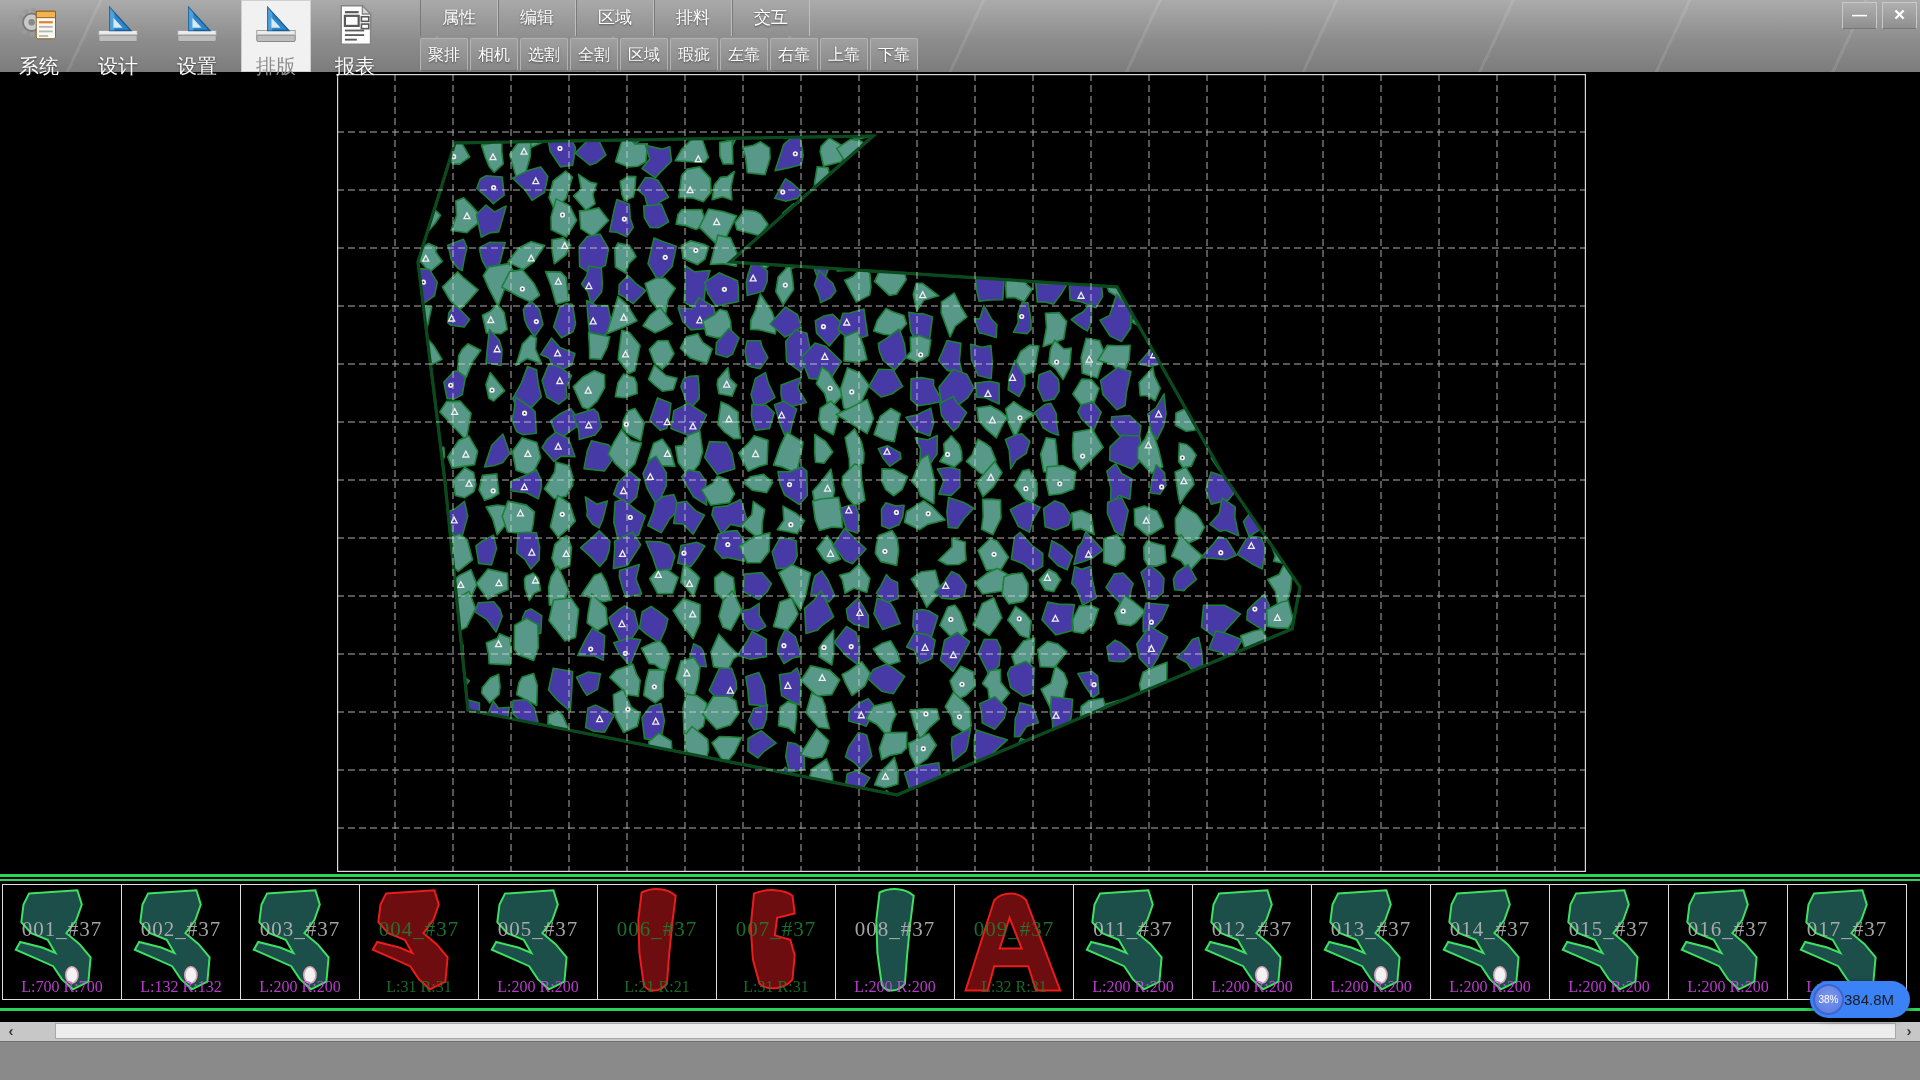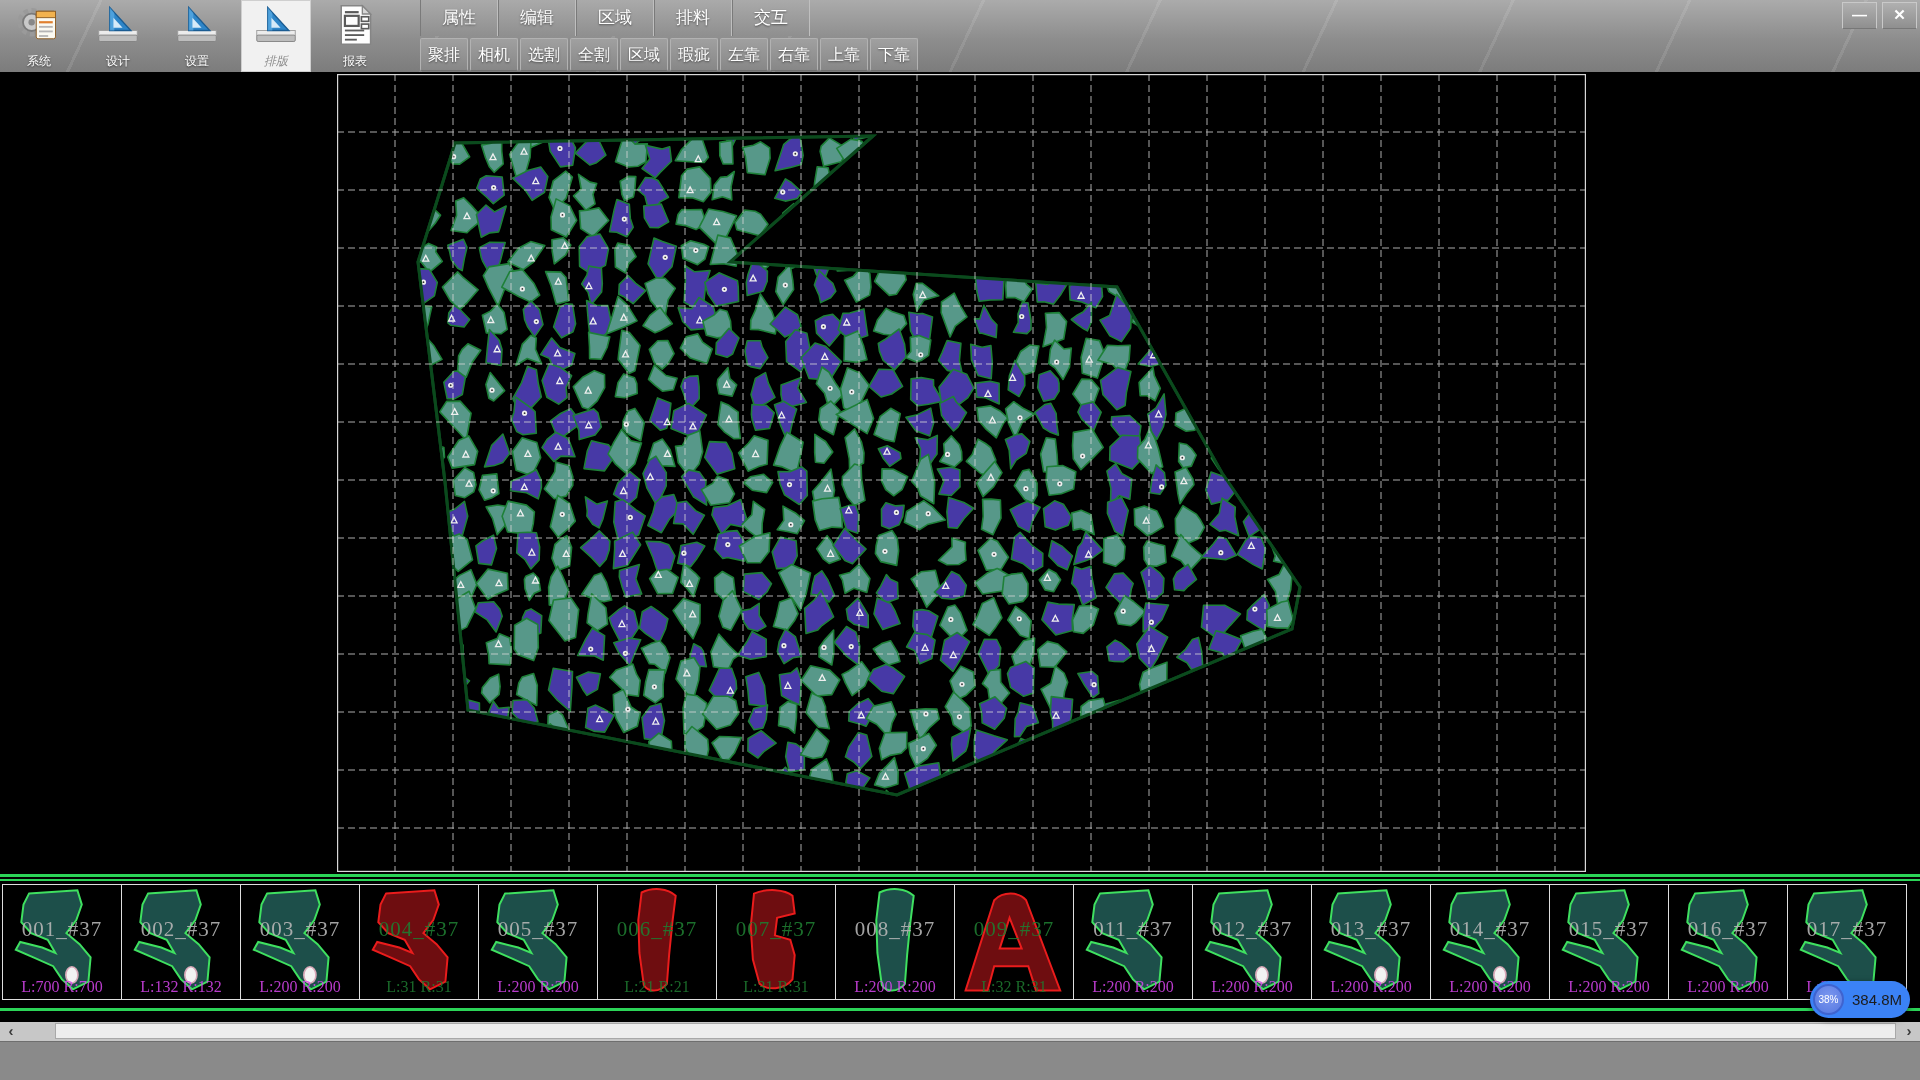--- a/index.html
+++ b/index.html
@@ -9,23 +9,23 @@
   
   .titlebar{position:absolute;left:0;top:0;width:1920px;height:72px;
     background:linear-gradient(#ababab,#8d8d8d 55%,#7c7c7c);
     border-bottom:1px solid #5f5f5f;}
   .titlebar:after{content:"";position:absolute;inset:0;pointer-events:none;
     background:repeating-linear-gradient(115deg,transparent 0 90px,rgba(255,255,255,.10) 90px 93px,transparent 93px 160px);}
   .nav-icons{position:absolute;left:4px;top:0;height:72px;display:flex;z-index:2;}
   .nav-btn{width:70px;height:72px;margin-right:9px;display:flex;flex-direction:column;
     align-items:center;justify-content:flex-start;cursor:default;}
   .nav-btn .ic{width:44px;height:44px;margin-top:3px;}
-  .nav-btn .lbl{font-size:12px;color:#fff;text-shadow:0 1px 2px rgba(0,0,0,.55);margin-top:2px;}
+  .nav-btn .lbl{font-size:20px;color:#fff;text-shadow:0 1px 2px rgba(0,0,0,.55);margin-top:2px;}
   .nav-btn.active{background:#f1f1f1;box-shadow:inset 0 0 0 1px #cfcfcf;}
-  .nav-btn.active .lbl{color:#8d8d8d;text-shadow:none;font-style:italic;}
+  .nav-btn.active .lbl{color:#8d8d8d;text-shadow:none;}
 
   .menus{position:absolute;left:420px;top:0;z-index:2;}
   .menu-row1{display:flex;height:36px;}
   .menu-tab{width:76px;line-height:36px;text-align:center;color:#fff;font-size:17px;
     text-shadow:0 1px 2px rgba(0,0,0,.5);
     background:linear-gradient(#aaaaaa,#8f8f8f);
     border-right:1px solid #bfbfbf;border-left:1px solid #7a7a7a;cursor:default;}
   .menu-row2{display:flex;height:34px;padding-top:1px;align-items:center;}
   .tool-btn{width:46px;margin-right:2px;line-height:31px;text-align:center;color:#fff;font-size:16px;
     text-shadow:0 1px 2px rgba(0,0,0,.5);
@@ -69,21 +69,21 @@
   .footer{position:absolute;left:0;top:1041px;width:1920px;height:39px;background:#8a8a8a;
     border-top:1px solid #6e6e6e;}
 
   
   .mem-badge{position:absolute;left:1810px;top:981px;width:100px;height:37px;background:#3b82f6;
     border-radius:19px;box-shadow:0 2px 6px rgba(0,0,0,.5);display:flex;align-items:center;z-index:5;}
   .mem-circle{width:31px;height:31px;margin-left:3px;border-radius:50%;
     background:radial-gradient(circle at 50% 40%,#7b97ef,#5577e0);
     border:2px solid #3f63cf;display:flex;align-items:center;justify-content:center;
     color:#fff;font-size:10px;box-sizing:border-box;}
-  .mem-text{margin-left:8px;color:#1c1c1c;font-size:15px;}
+  .mem-text{margin-left:0;color:#1c1c1c;font-size:15px;}
 </style>
 </head>
 <body>
 
 <div id="app">
 
   <div class="titlebar">
     <div class="nav-icons" id="nav-icons">
         <div class="nav-btn">
           <span><svg class="ic" viewBox="0 0 48 48">

